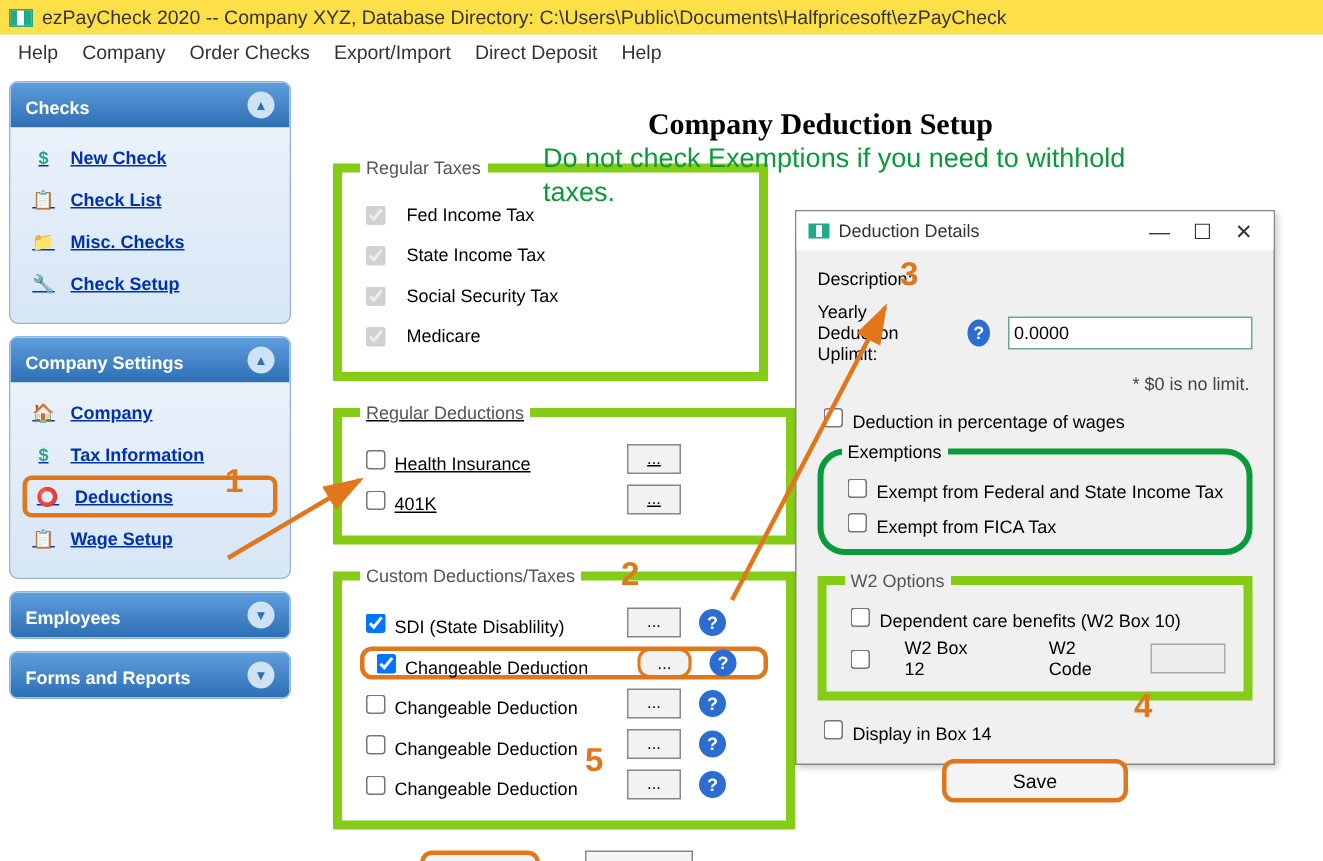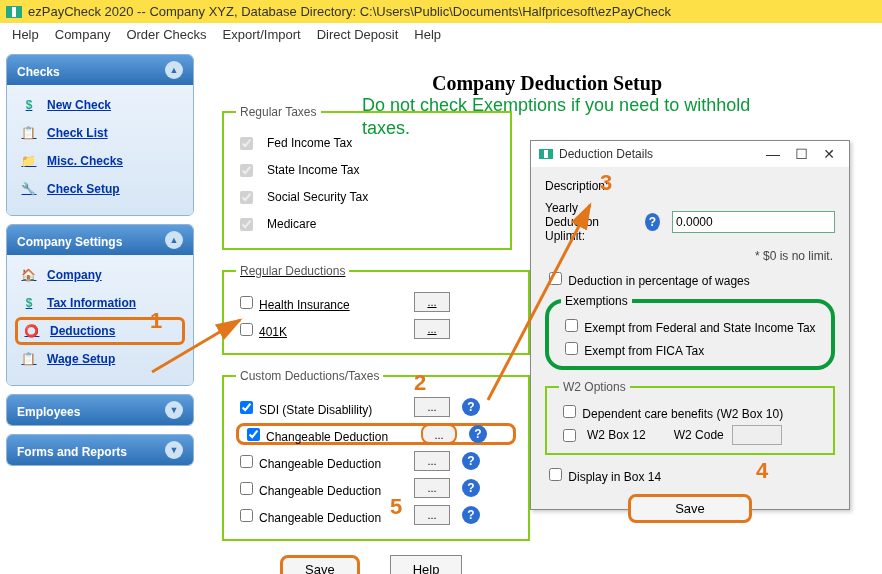--- a/index.html
+++ b/index.html
@@ -18,21 +18,21 @@
   .acc-head { background:linear-gradient(#5f9edc,#2d6fb5); color:#fff; font-weight:bold; padding:6px 10px; display:flex; align-items:flex-end; justify-content:space-between; font-size:12px; }
   .acc-head .chev { width:18px; height:18px; border-radius:50%; background:#cfe2f3; display:flex; align-items:center; justify-content:center; color:#2d6fb5; font-size:9px; }
   .acc-body { background:linear-gradient(#eaf2fb,#d7e6f5); padding:6px 0 12px; }
   .acc-body a { display:flex; align-items:center; gap:10px; padding:7px 14px; color:#0033aa; text-decoration:underline; font-weight:bold; font-size:12px; }
   .acc-body a .sym { width:16px; text-align:center; color:#2a8; text-decoration:none; display:inline-block; }
   .acc-body a.deduction-link { border:3px solid #e2761b; border-radius:6px; margin:0 8px; padding:4px 6px; }
 
   .main { flex:1; padding:8px 8px 8px 20px; position:relative; }
   .main h2 { text-align:center; margin:16px 0 10px; font-family:"Times New Roman",serif; font-size:20px; font-weight:bold; }
 
-  fieldset { border:2px solid #84cc16; padding:8px 12px; margin-bottom:14px; font-size:12px; }
+  fieldset { border:6px solid #84cc16; padding:8px 12px; margin-bottom:14px; font-size:12px; }
   legend { color:#555; padding:0 4px; }
 
   .row { display:flex; align-items:center; gap:8px; margin:5px 0; height:22px; }
   .row .lbl { flex:0 0 170px; }
   .row input[type=checkbox] { margin-right:6px; }
   .chk-dis { accent-color:#888; }
   .ell-btn { width:36px; height:20px; border:1px solid #888; background:#f2f2f2; font-size:11px; line-height:16px; text-align:center; cursor:pointer; }
   .help-icon { width:18px; height:18px; border-radius:50%; background:#2b6dd1; color:#fff; font-weight:bold; text-align:center; line-height:18px; font-size:12px; margin-left:4px; }
 
   .btn { border:1px solid #888; background:#f5f5f5; padding:4px 22px; font-size:13px; cursor:pointer; }
@@ -240,21 +240,21 @@
 
     <fieldset class="green-box">
       <legend style="color:#000;">Exemptions</legend>
       <div><input type="checkbox" style=""> <span>Exempt from Federal and State Income Tax</span></div>
       <div style="margin-top:4px;"><input type="checkbox" style=""> <span>Exempt from FICA Tax</span></div>
     </fieldset>
 
     <fieldset>
       <legend>W2 Options</legend>
       <div><input type="checkbox" style=""> <span>Dependent care benefits (W2 Box 10)</span></div>
-      <div style="margin-top:4px; display:flex; align-items:center; gap:8px;">
+      <div style="margin-top:4px; display:flex; align-items:center; gap:20px;">
         <input type="checkbox" style=""> 
           <span>W2 Box 12</span>
         <span style="margin-left:20px;">W2 Code</span>
         <input type="text" style="width: 50px; height: 20px; border: 1px solid rgb(170, 170, 170); background: rgb(238, 238, 238);" disabled="">
       </div>
     </fieldset>
 
     <div style="margin:4px 0;"><input type="checkbox" style=""> <span>Display in Box 14</span></div>
 
     <div class="save-wrap"><button class="btn orange-box" style="border-width:3px; padding:4px 44px;">Save</button></div>

